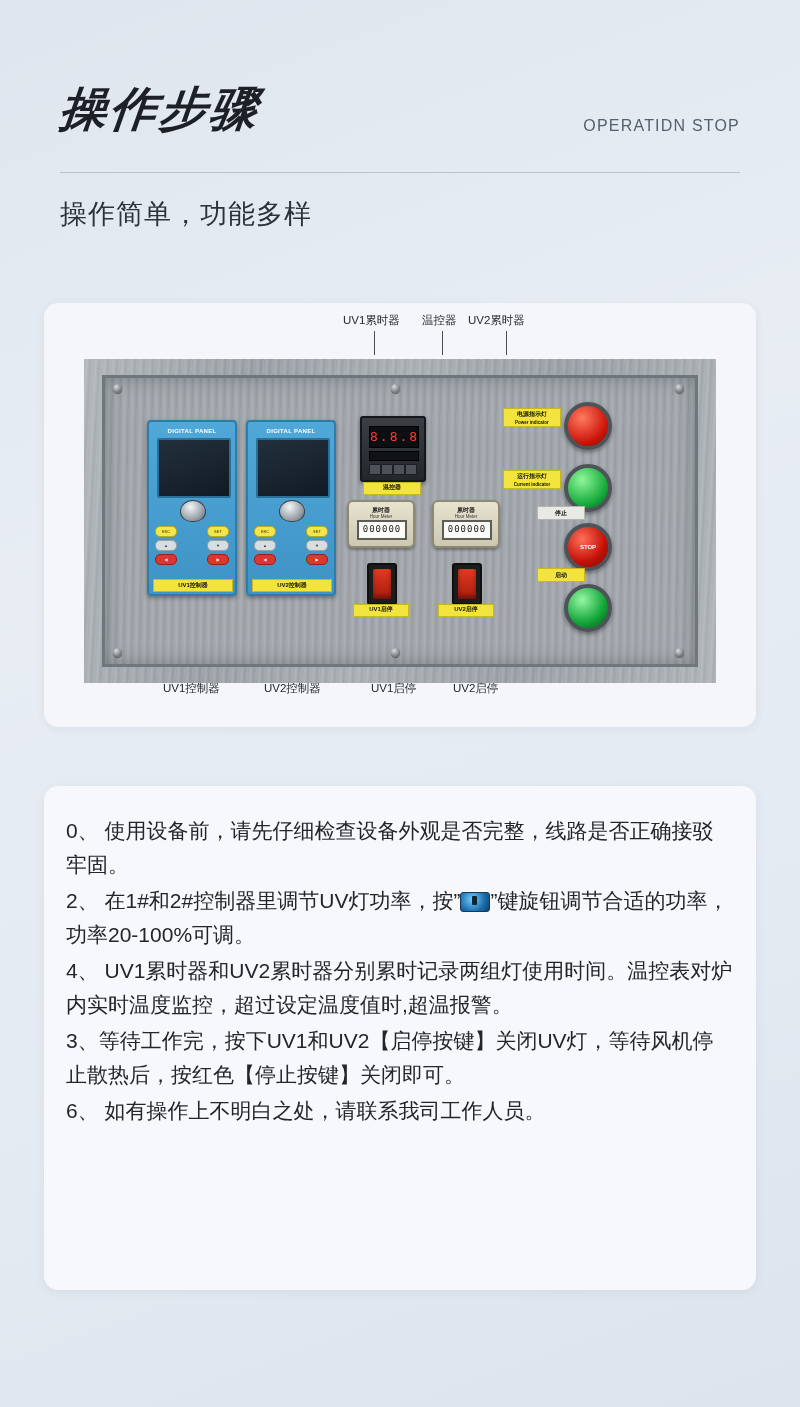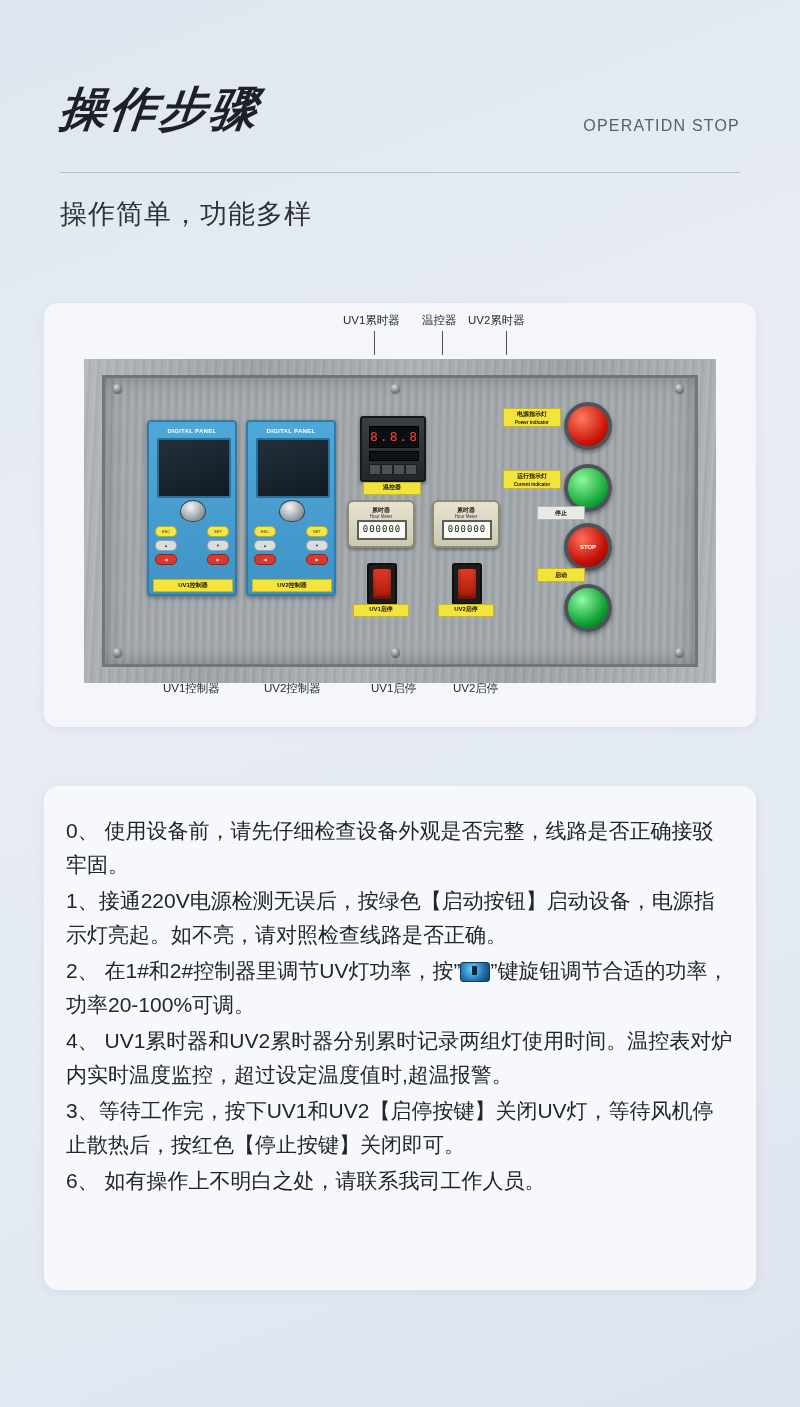--- a/index.html
+++ b/index.html
@@ -340,21 +340,20 @@
         <div class="lbl-plate" style="left:432px;top:190px;width:46px;height:12px;line-height:12px;">启动</div>
         <div class="lamp startbtn" style="left:459px;top:206px;"></div>
 
       </div>
     </div>
   </div>
 
   <div class="steps">
     <div class="steps-inner">
       <div class="step">0、 使用设备前，请先仔细检查设备外观是否完整，线路是否正确接驳牢固。</div>
-      <div class="step">1、接通220V电源检测无误后，按绿色【启动按钮】启动设备，电源指示灯亮起。如不亮，请对照检查线路是否正确。</div>
       <div class="step">
         <span>2、 在1#和2#控制器里调节UV灯功率，按”</span><span class="knob-img"></span><span>”键旋钮调节合适的功率，功率20-100%可调。</span>
       </div>
       <div class="step">4、 UV1累时器和UV2累时器分别累时记录两组灯使用时间。温控表对炉内实时温度监控，超过设定温度值时,超温报警。</div>
       <div class="step">3、等待工作完，按下UV1和UV2【启停按键】关闭UV灯，等待风机停止散热后，按红色【停止按键】关闭即可。</div>
       <div class="step">6、 如有操作上不明白之处，请联系我司工作人员。</div>
     </div>
   </div>
 
 </div>

